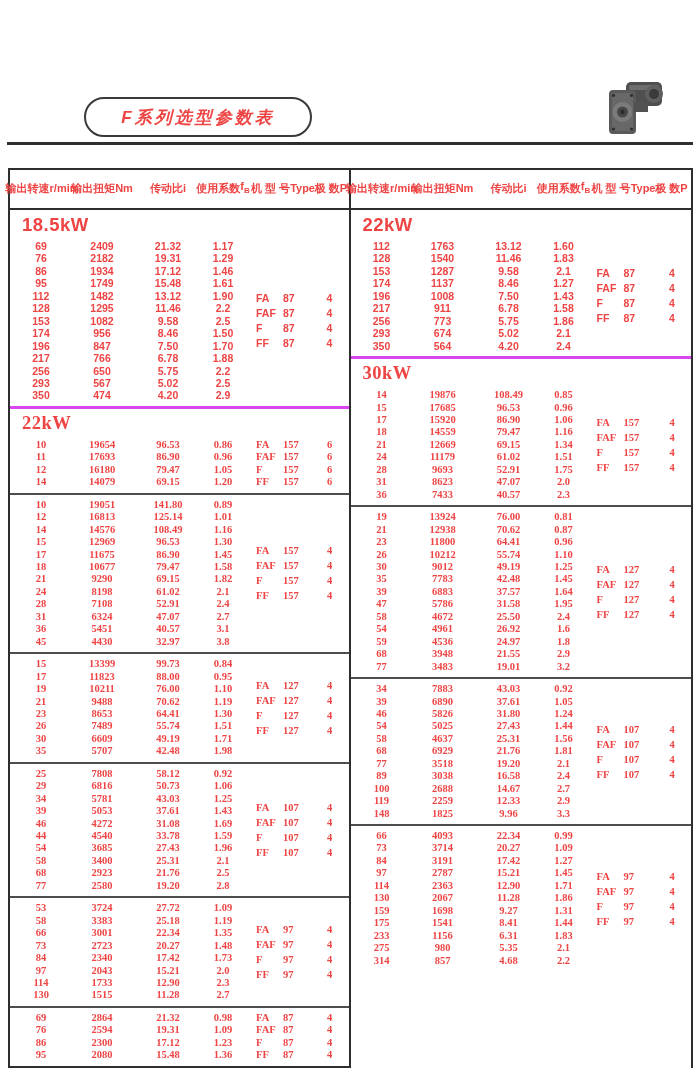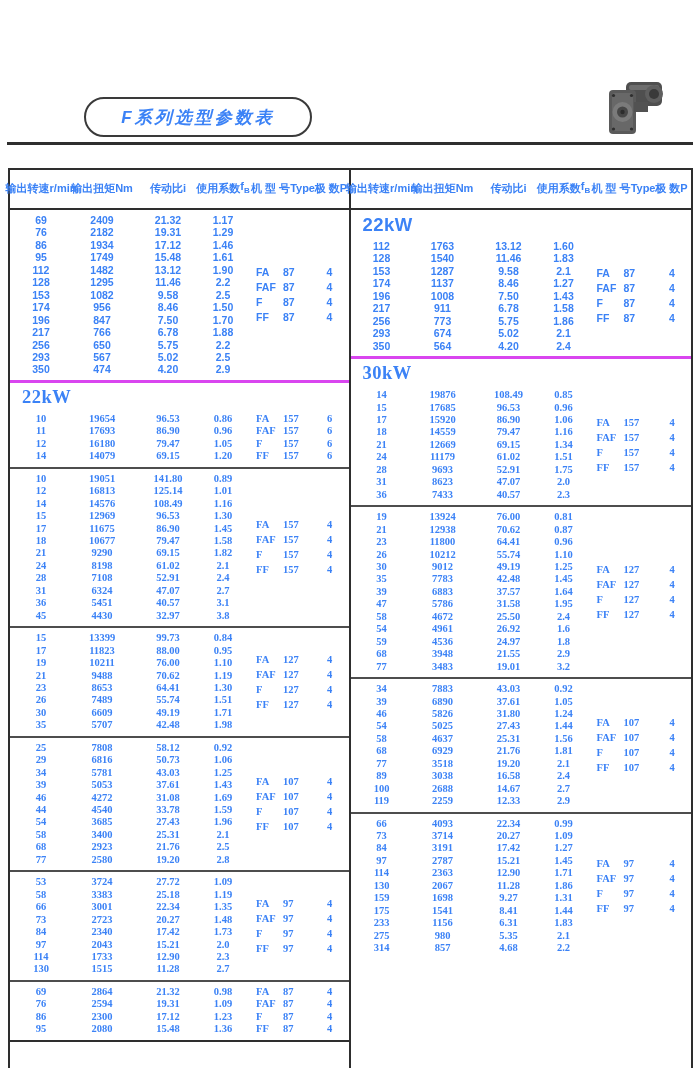--- a/index.html
+++ b/index.html
@@ -1,18 +1,18 @@
 <!DOCTYPE html>
 <html><head>
 <meta charset="utf-8">
 <style>
   html,body{margin:0;padding:0;background:#ffffff;}
   .page{
     width:700px;height:1068px;background:#fff;position:relative;overflow:hidden;
-    font-family:"Liberation Sans",sans-serif;font-weight:700;color:#3b82f6;
+    font-family:"Liberation Sans",sans-serif;font-weight:700;color:#ef4444;
   }
   
   .masthead{height:142px;position:relative;}
   .title-pill{
     position:absolute;left:84px;top:97px;width:224px;height:36px;
     border:2px solid #3a3a3a;border-radius:20px;
     display:flex;align-items:center;justify-content:center;
     font-style:italic;font-size:17px;letter-spacing:3px;
   }
   .photo{position:absolute;right:28px;top:78px;width:70px;height:62px;}
@@ -103,20 +103,21 @@
             <div class="hzh">机 型 号</div>
             <div class="hen">Type</div>
           </div>
           <div class="hcell hc5">
             <div class="hzh">极  数</div>
             <div class="hen">P</div>
           </div>
         </div>
         <div class="tbody">
           <div class="section">
+            <div class="kw">18.5kW</div>
             <div class="block">
               <div class="rows">
                 <div class="drow">
                   <span class="c c0">69</span>
                   <span class="c c1">2409</span>
                   <span class="c c2">21.32</span>
                   <span class="c c3">1.17</span>
                 </div>
                 <div class="drow">
                   <span class="c c0">76</span>
@@ -1004,20 +1005,26 @@
                   <span class="c c1">2688</span>
                   <span class="c c2">14.67</span>
                   <span class="c c3">2.7</span>
                 </div>
                 <div class="drow">
                   <span class="c c0">119</span>
                   <span class="c c1">2259</span>
                   <span class="c c2">12.33</span>
                   <span class="c c3">2.9</span>
                 </div>
+                <div class="drow">
+                  <span class="c c0">148</span>
+                  <span class="c c1">1825</span>
+                  <span class="c c2">9.96</span>
+                  <span class="c c3">3.3</span>
+                </div>
               </div>
               <div class="types">
                 <div class="trow">
                   <span class="tm">FA</span>
                   <span class="ts">107</span>
                   <span class="tpole">4</span>
                 </div>
                 <div class="trow">
                   <span class="tm">FAF</span>
                   <span class="ts">107</span>

